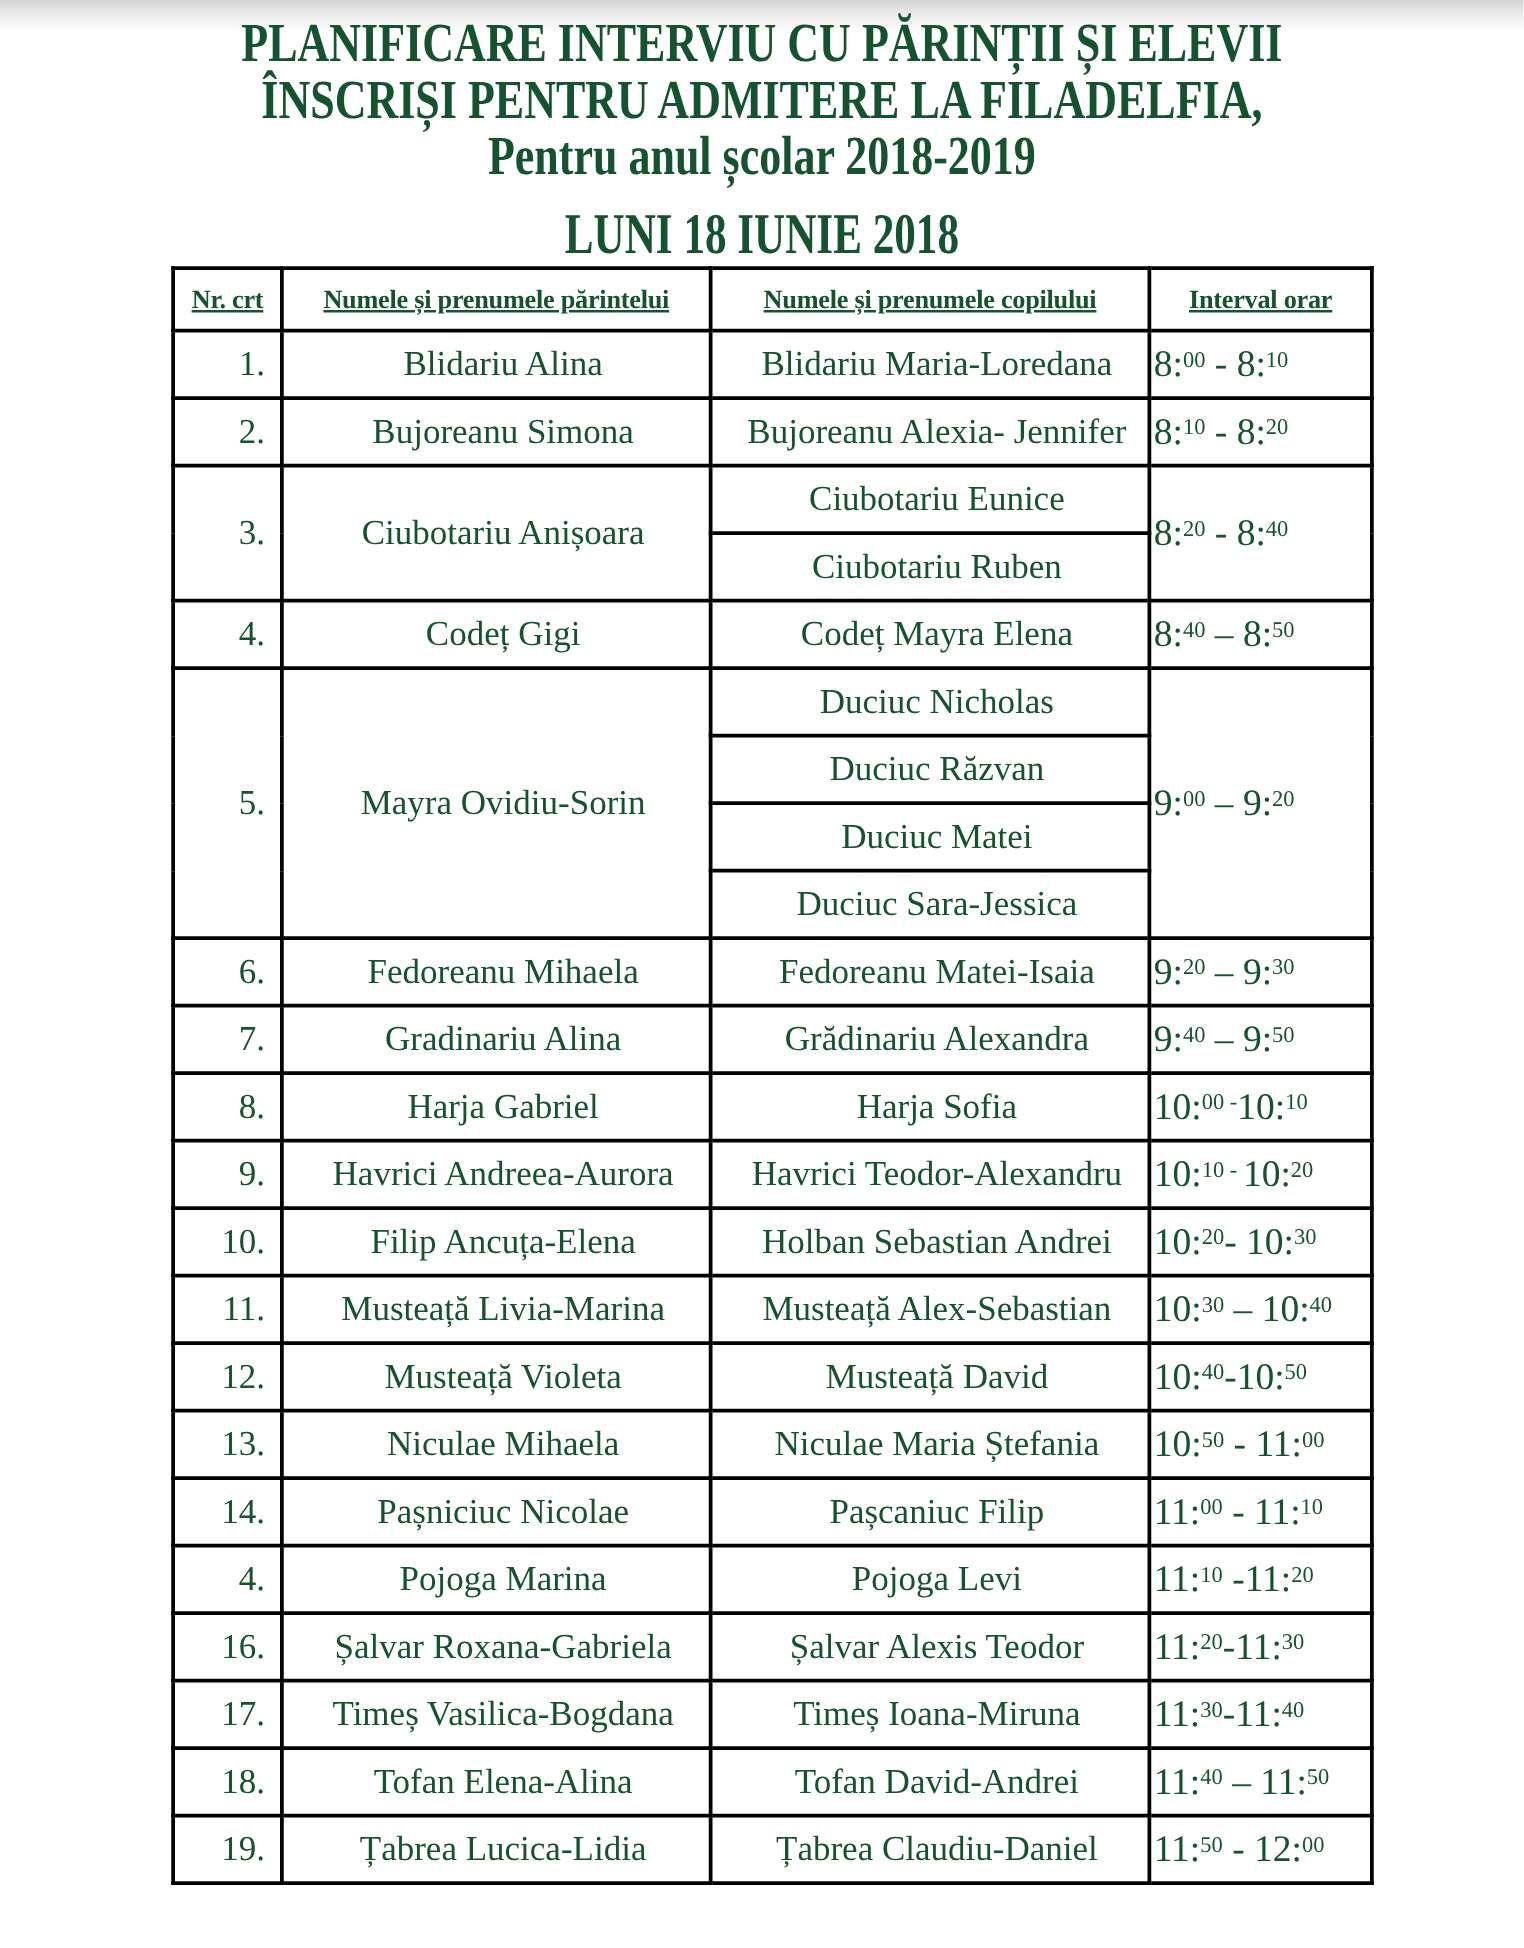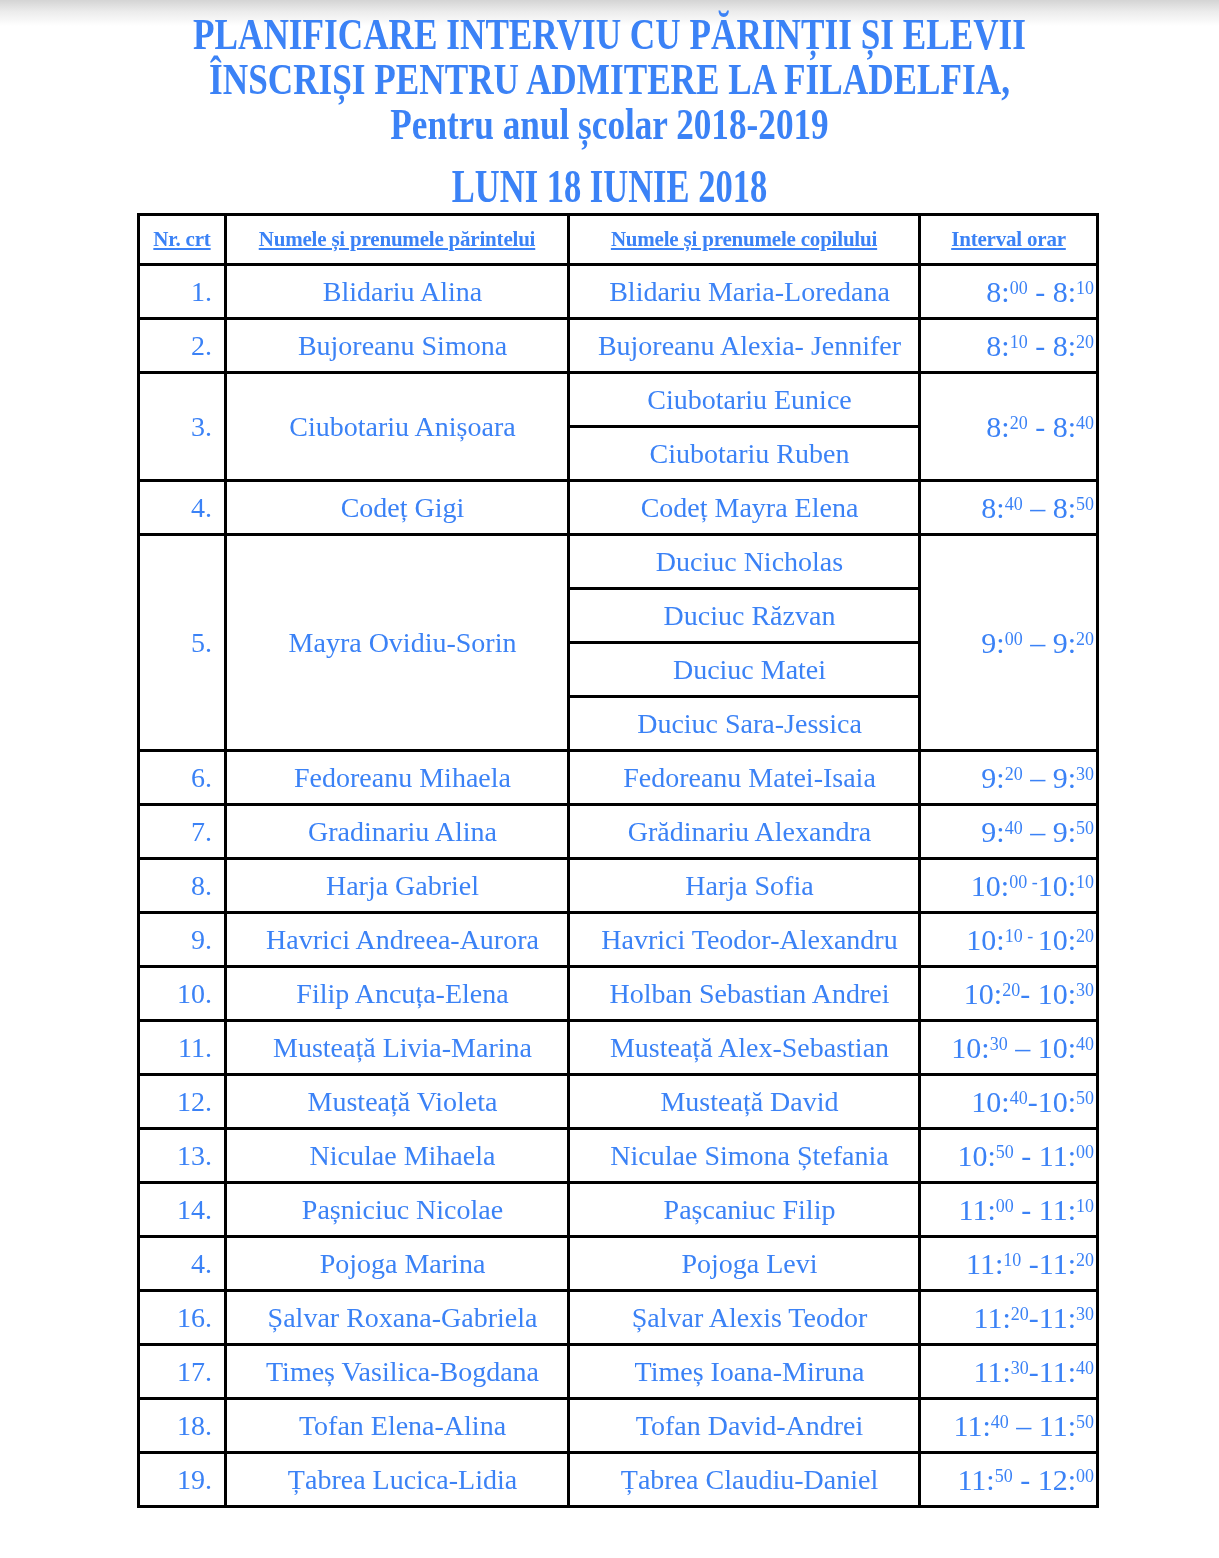--- a/index.html
+++ b/index.html
@@ -6,21 +6,21 @@
     margin: 0;
     padding: 0;
     background: #ffffff;
   }
   .page {
     position: relative;
     width: 1219px;
     height: 1558px;
     margin: 0 auto;
     background: #ffffff;
-    color: #3b82f6;
+    color: #14532d;
     font-family: "Liberation Serif", "DejaVu Serif", serif;
     overflow: hidden;
   }
   .scan-shadow {
     position: absolute;
     top: 0; left: 0; right: 0;
     height: 26px;
     background: linear-gradient(180deg, #d4d4d4 0%, #ececec 45%, #ffffff 100%);
     pointer-events: none;
   }
@@ -71,21 +71,21 @@
     text-align: right;
     padding-right: 12px;
     font-size: 28px;
   }
   .cell-name {
     text-align: center;
     padding-left: 12px;
     font-size: 28px;
   }
   .cell-interval {
-    text-align: right;
+    text-align: left;
     font-size: 30px;
     padding: 0 2px;
     white-space: nowrap;
   }
   .cell-interval sup {
     font-size: 18px;
     line-height: 0;
     vertical-align: 0.42em;
   }
 </style>
@@ -199,21 +199,21 @@
         </tr>
         <tr>
           <td class="cell-nr">12.</td>
           <td class="cell-name">Musteață Violeta</td>
           <td class="cell-name">Musteață David</td>
           <td class="cell-interval"><span>10:</span><sup>40</sup><span>-</span><span>10:</span><sup>50</sup></td>
         </tr>
         <tr>
           <td class="cell-nr">13.</td>
           <td class="cell-name">Niculae Mihaela</td>
-          <td class="cell-name">Niculae Simona Ștefania</td>
+          <td class="cell-name">Niculae Maria Ștefania</td>
           <td class="cell-interval"><span>10:</span><sup>50</sup><span> - </span><span>11:</span><sup>00</sup></td>
         </tr>
         <tr>
           <td class="cell-nr">14.</td>
           <td class="cell-name">Pașniciuc Nicolae</td>
           <td class="cell-name">Pașcaniuc Filip</td>
           <td class="cell-interval"><span>11:</span><sup>00</sup><span> - </span><span>11:</span><sup>10</sup></td>
         </tr>
         <tr>
           <td class="cell-nr">4.</td>

